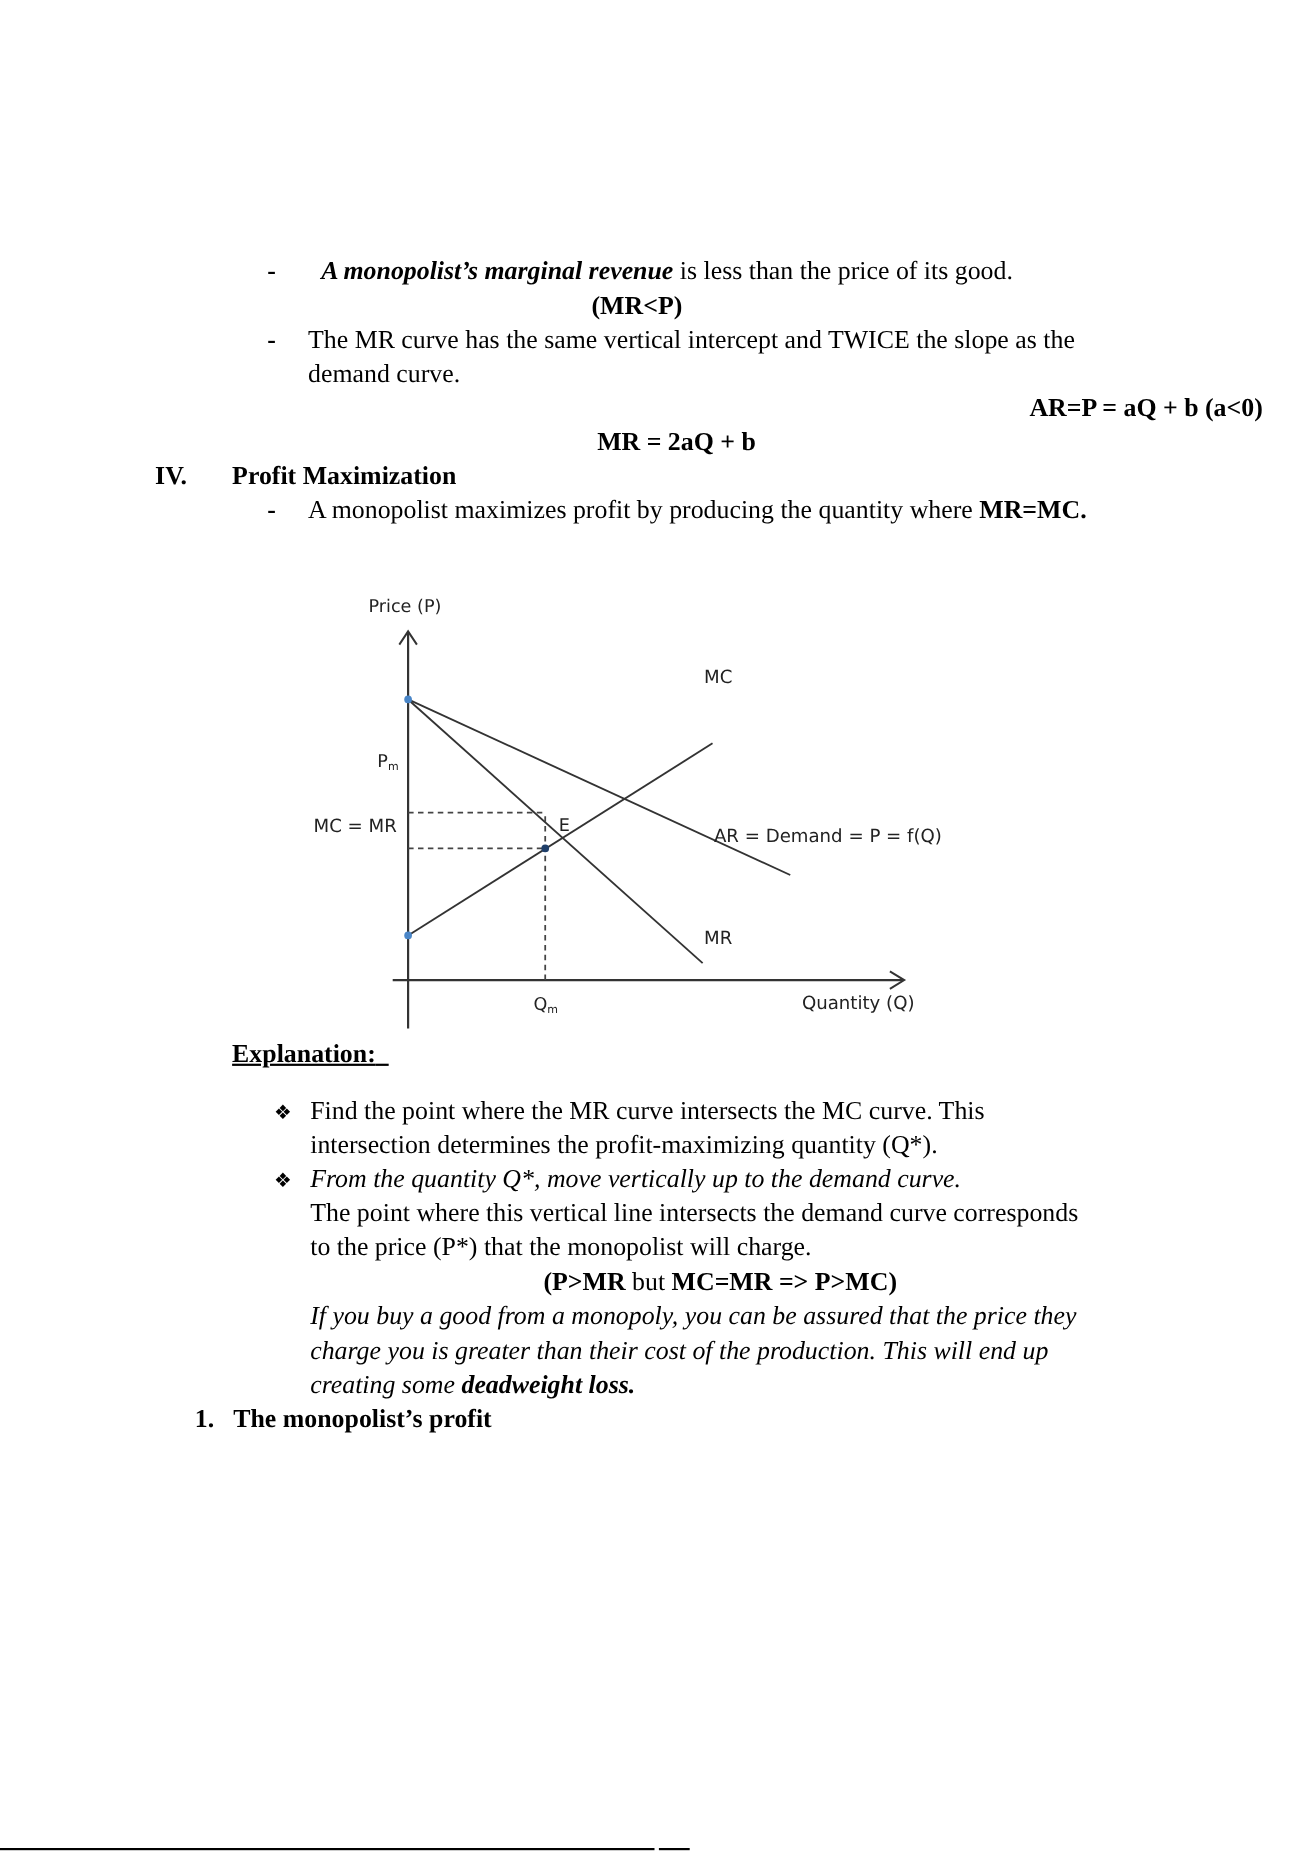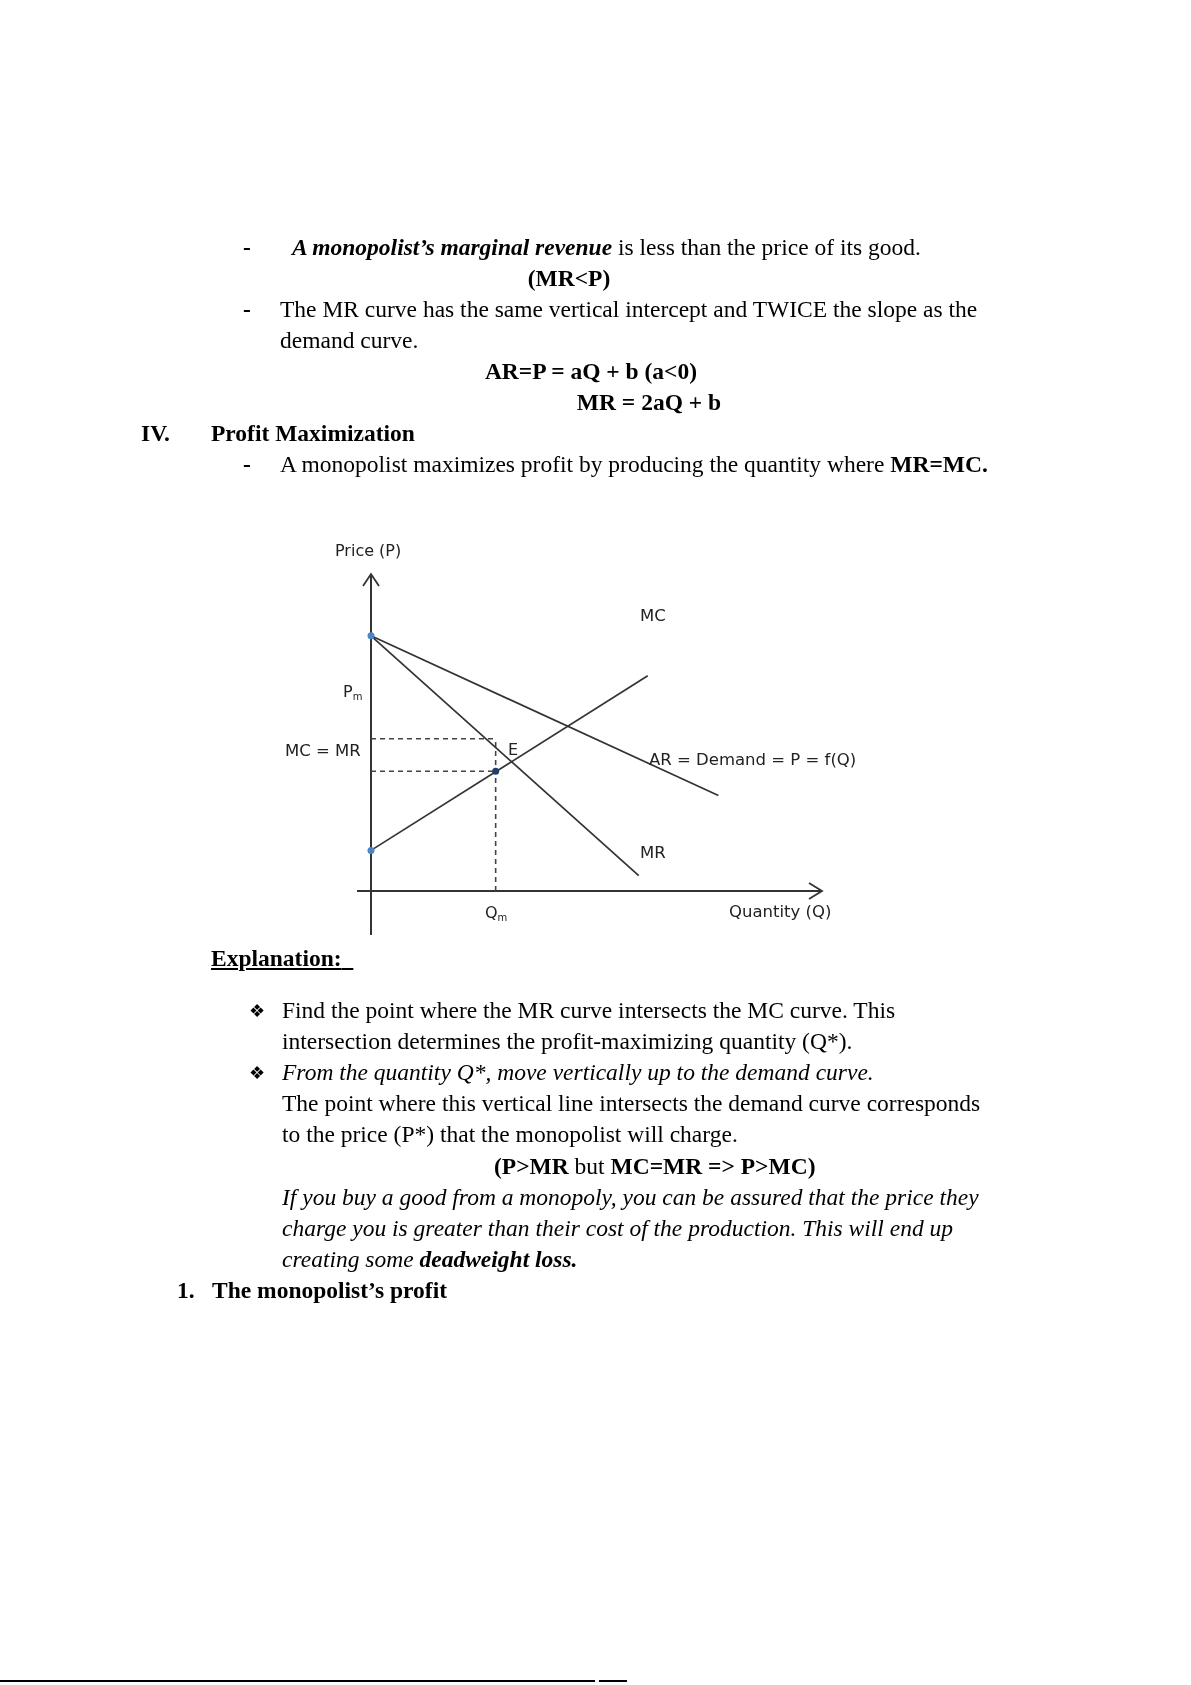--- a/index.html
+++ b/index.html
@@ -1,39 +1,39 @@
 <!DOCTYPE html>
 <html><head>
 <meta charset="utf-8">
 <style>
   html, body { margin:0; padding:0; background:#ffffff; }
   body { width:1191px; height:1685px; position:relative; overflow:hidden;
          font-family:"Liberation Serif", serif; color:#000; }
   .ln { position:absolute; font-size:23.5px; line-height:1; white-space:nowrap; }
   .b { font-weight:bold; }
   .i { font-style:italic; }
-  .c { left:0; width:1138px; text-align:center; }
+  .c { left:10px; width:1138px; text-align:center; }
   .dash { position:absolute; font-size:23.5px; font-weight:bold; line-height:1; }
   .diamond { position:absolute; font-size:18px; line-height:1; }
   #diagram { position:absolute; left:0; top:0; }
   #diagram text { font-family:"DejaVu Sans", sans-serif; fill:#222; }
   .footline { position:absolute; top:1680px; height:2px; background:#000; }
 </style>
 </head>
 <body>
 
 <span class="dash" style="left:243px; top:236px;">-</span>
 <span class="ln" style="left:280px; top:236px;margin-left:12px;"><span class="b i">A monopolist’s marginal revenue</span><span> is less than the price of its good.</span></span>
 <span class="ln b c" style="top:267px;">(MR&lt;P)</span>
 
 <span class="dash" style="left:243px; top:298px;">-</span>
 <span class="ln" style="left:280px; top:298px;">The MR curve has the same vertical intercept and TWICE the slope as the</span>
 <span class="ln" style="left:280px; top:329px;">demand curve.</span>
-<span class="ln b c" style="top:360px; padding-left:44px; box-sizing:border-box;">AR=P = aQ + b (a&lt;0)</span>
-<span class="ln b c" style="top:391px; padding-left:72px; box-sizing:border-box;margin-left:44px;">MR = 2aQ + b</span>
+<span class="ln b c" style="top:360px; padding-left:44px; box-sizing:border-box;text-align:right;">AR=P = aQ + b (a&lt;0)</span>
+<span class="ln b c" style="top:391px; padding-left:72px; box-sizing:border-box;">MR = 2aQ + b</span>
 
 <span class="ln b" style="left:141px; top:422px;">IV.</span>
 <span class="ln b" style="left:211px; top:422px;">Profit Maximization</span>
 <span class="dash" style="left:243px; top:453px;">-</span>
 <span class="ln" style="left:280px; top:453px;"><span>A monopolist maximizes profit by producing the quantity where </span><span class="b">MR=MC.</span></span>
 
 <svg id="diagram" width="1191" height="960">
   <g id="axes">
     <line x1="371" y1="935" x2="371" y2="575" stroke="#333" stroke-width="2"></line>
     <polyline points="363,586 371,574 379,586" fill="none" stroke="#333" stroke-width="1.8"></polyline>

